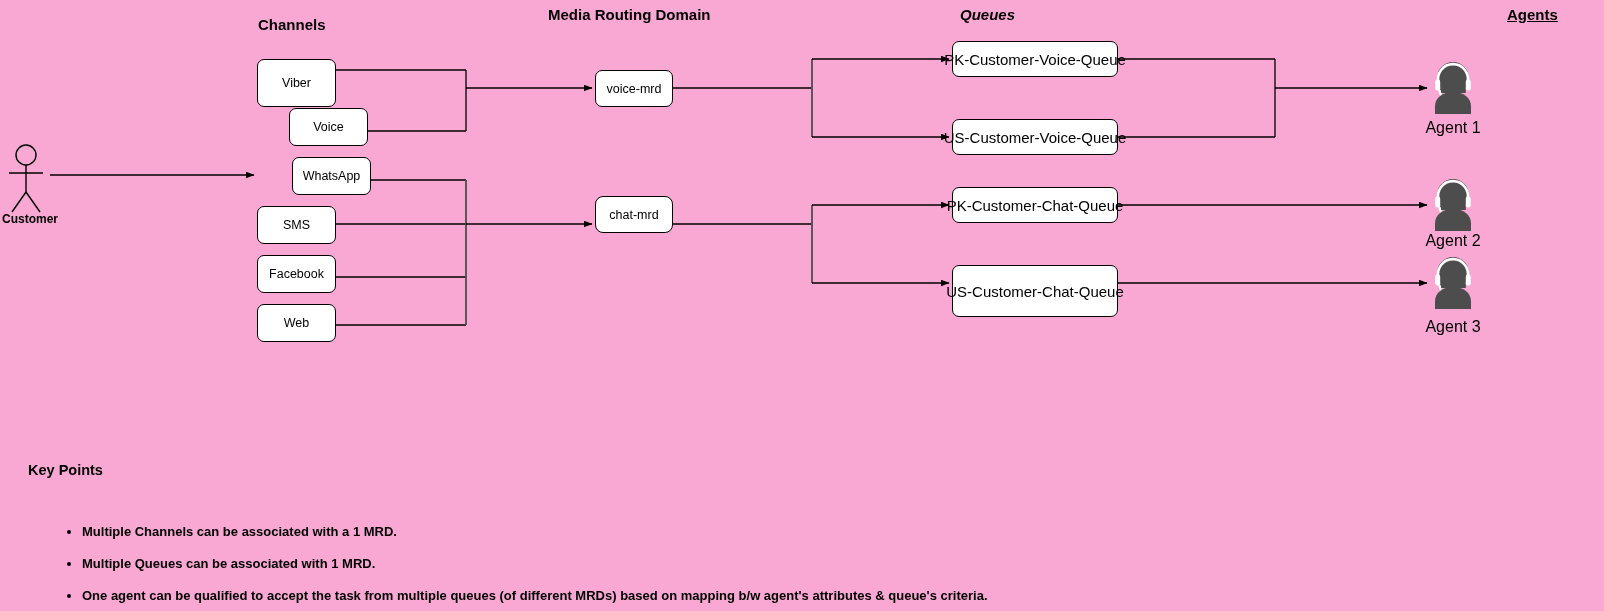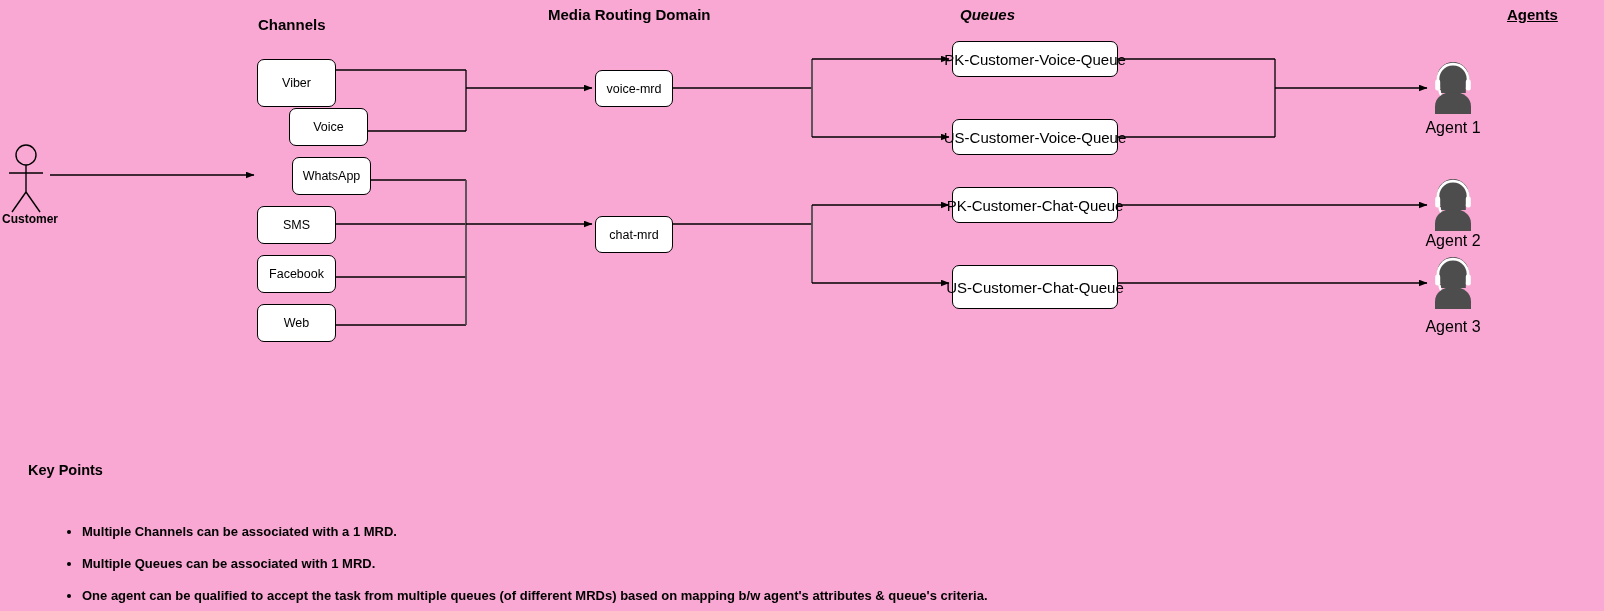--- a/index.html
+++ b/index.html
@@ -171,26 +171,26 @@
   <div class="actor-label" style="left:2px; top:212px;">Customer</div>
 
   <div class="node-box" style="left:257px; top:59px; width:79px; height:48px;">Viber</div>
   <div class="node-box" style="left:257px; top:108px; width:79px; height:38px;margin-left:32px;">Voice</div>
   <div class="node-box" style="left:257px; top:157px; width:79px; height:38px;margin-left:35px;">WhatsApp</div>
   <div class="node-box" style="left:257px; top:206px; width:79px; height:38px;">SMS</div>
   <div class="node-box" style="left:257px; top:255px; width:79px; height:38px;">Facebook</div>
   <div class="node-box" style="left:257px; top:304px; width:79px; height:38px;">Web</div>
 
   <div class="node-box" style="left:595px; top:70px; width:78px; height:37px;">voice-mrd</div>
-  <div class="node-box" style="left:595px; top:216px; width:78px; height:37px;">chat-mrd</div>
+  <div class="node-box" style="left:595px; top:196px; width:78px; height:37px;border-radius:8px;">chat-mrd</div>
 
   <div class="node-box queue-box" style="left:952px; top:41px; width:166px; height:36px;">PK-Customer-Voice-Queue</div>
   <div class="node-box queue-box" style="left:952px; top:119px; width:166px; height:36px;">US-Customer-Voice-Queue</div>
   <div class="node-box queue-box" style="left:952px; top:187px; width:166px; height:36px;">PK-Customer-Chat-Queue</div>
-  <div class="node-box queue-box" style="left:952px; top:265px; width:166px; height:44px;">US-Customer-Chat-Queue</div>
+  <div class="node-box queue-box" style="left:952px; top:265px; width:166px; height:52px;">US-Customer-Chat-Queue</div>
 
   <div class="agent-label" style="left:1424px; top:119px; width:58px;">Agent 1</div>
   <div class="agent-label" style="left:1424px; top:232px; width:58px;">Agent 2</div>
   <div class="agent-label" style="left:1424px; top:318px; width:58px;">Agent 3</div>
 
   <div class="keypoints-title">Key Points</div>
   <ul class="keypoints-list">
     <li>Multiple Channels can be associated with a 1 MRD.</li>
     <li>Multiple Queues can be associated with 1 MRD.</li>
     <li>One agent can be qualified to accept the task from multiple queues (of different MRDs) based on mapping b/w agent's attributes &amp; queue's criteria.</li>

